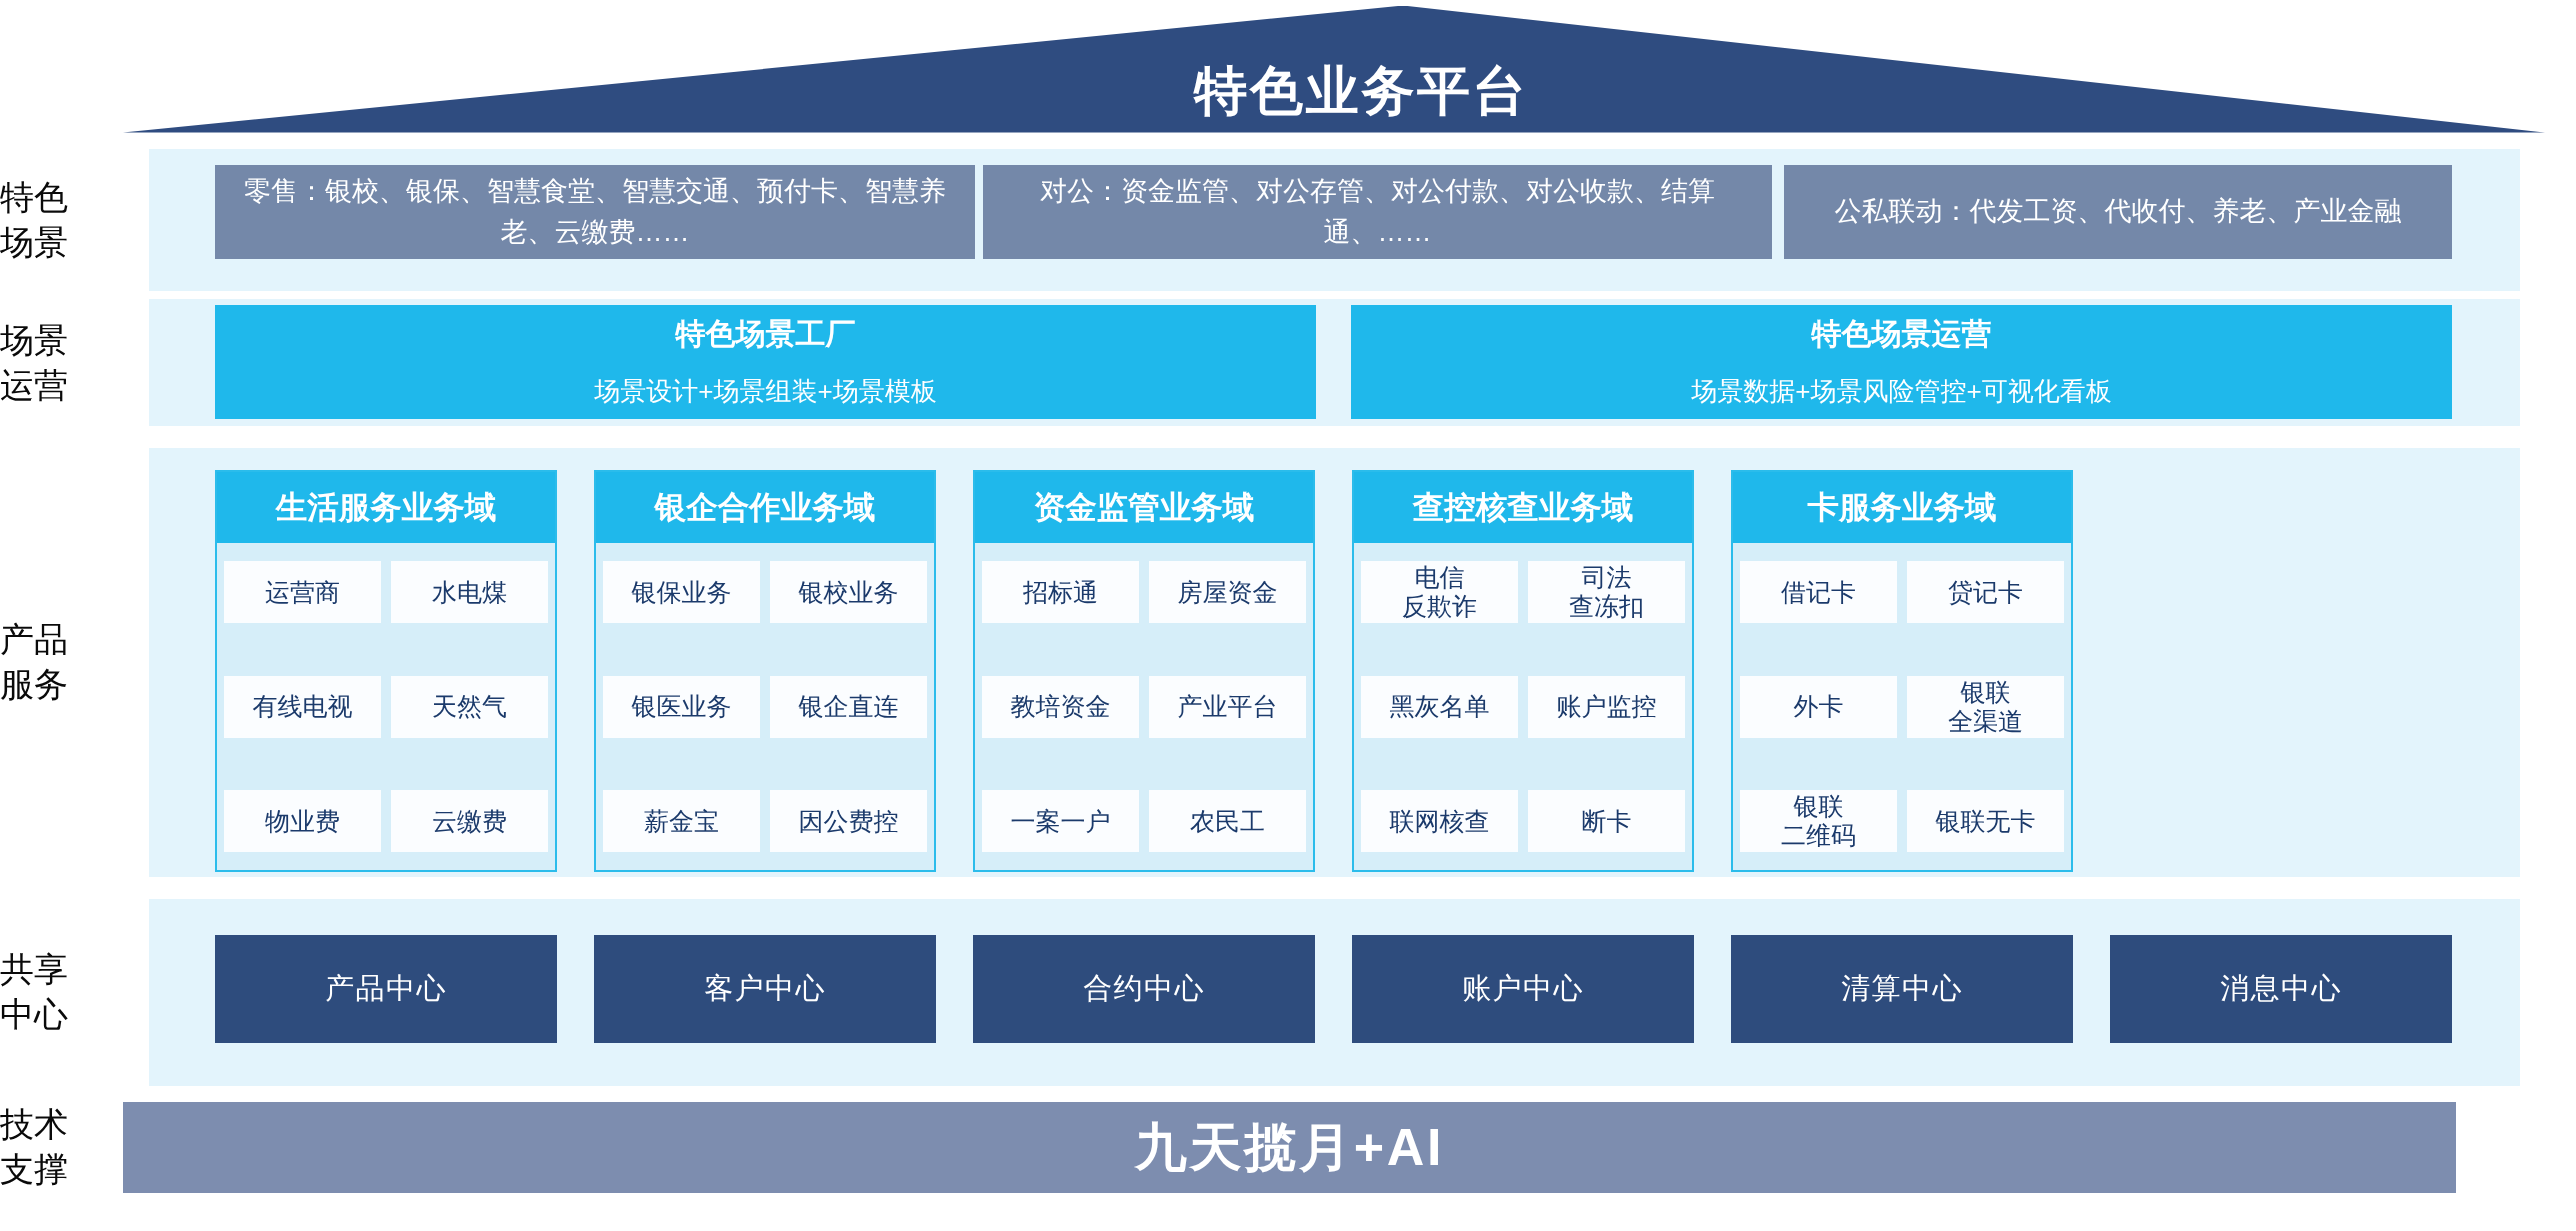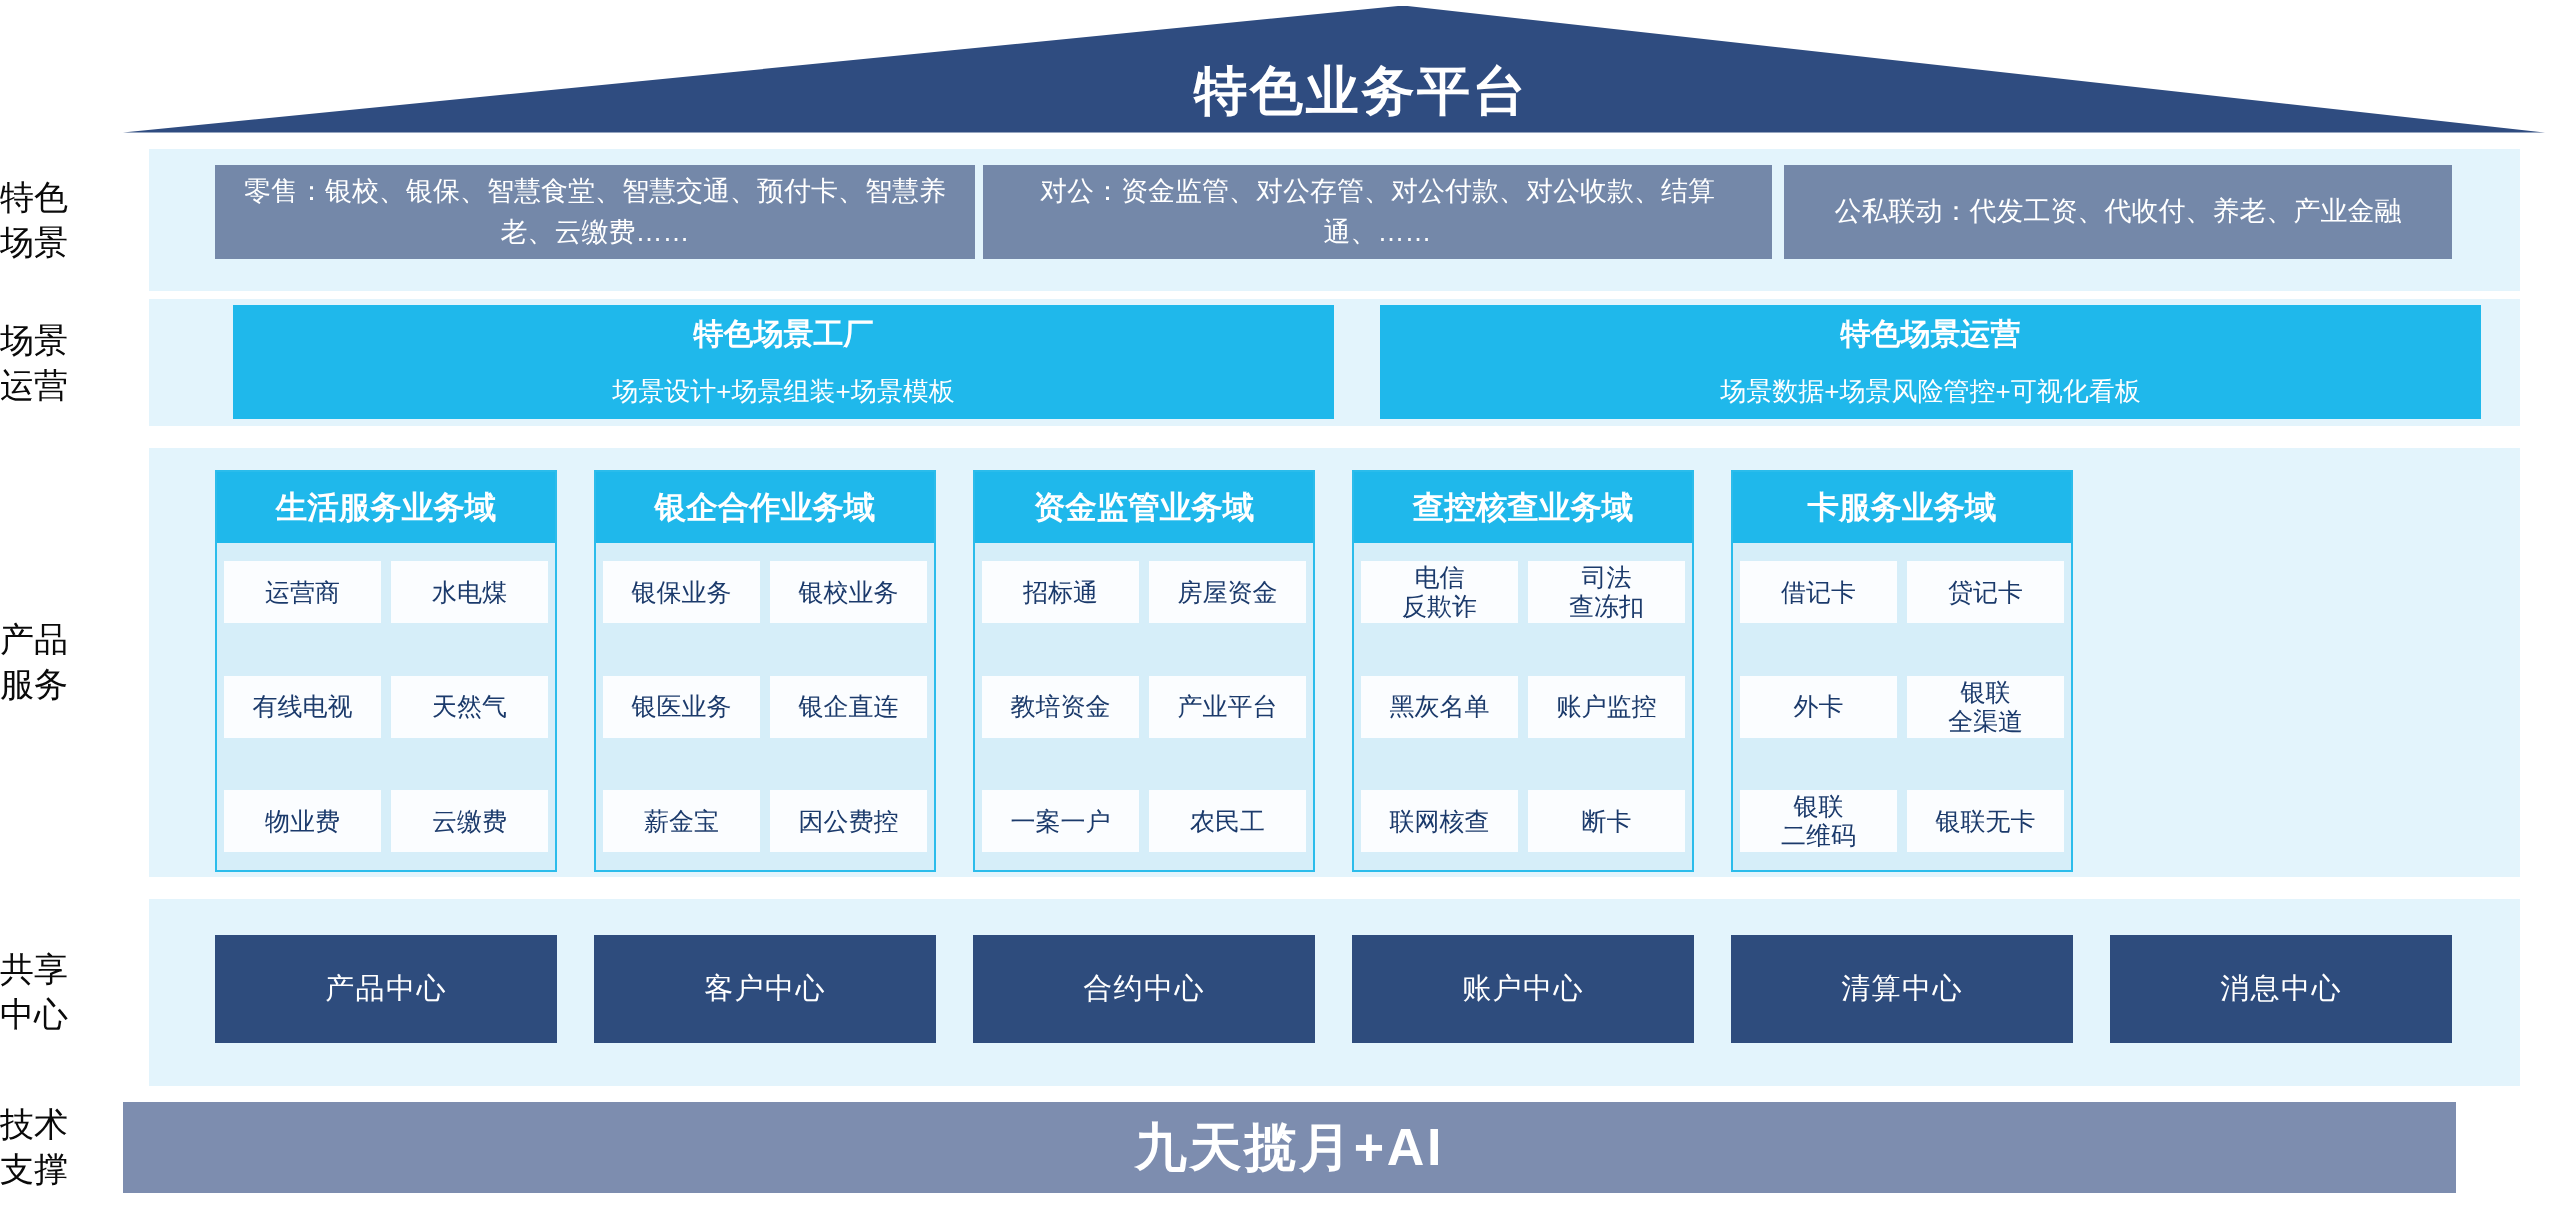--- a/index.html
+++ b/index.html
@@ -41,22 +41,22 @@
   }
   #scene-box-0{left:66px;width:760px;}
   #scene-box-1{left:834px;width:789px;}
   #scene-box-2{left:1635px;width:668px;}
   
   .op-box{
     position:absolute;top:5.5px;height:114px;background:#1FB8EB;color:#ffffff;
     display:flex;flex-direction:column;align-items:center;justify-content:center;
     box-sizing:border-box;gap:19px;
   }
-  #op-box-0{left:66px;width:1101px;margin-left:18px;}
-  #op-box-1{left:1202px;width:1101px;margin-left:29px;}
+  #op-box-0{left:66px;width:1101px;}
+  #op-box-1{left:1202px;width:1101px;}
   .op-title{font-size:30px;font-weight:700;}
   .op-sub{font-size:26px;font-weight:400;}
   
   .panel-grid{
     position:absolute;left:66px;top:22px;width:2237px;height:374px;
     display:grid;grid-template-columns:repeat(6,1fr);column-gap:37px;
   }
   .panel{
     border:2.1px solid #2BBCEB;background:#D6EEF9;box-sizing:border-box;height:402px;
     display:flex;flex-direction:column;

